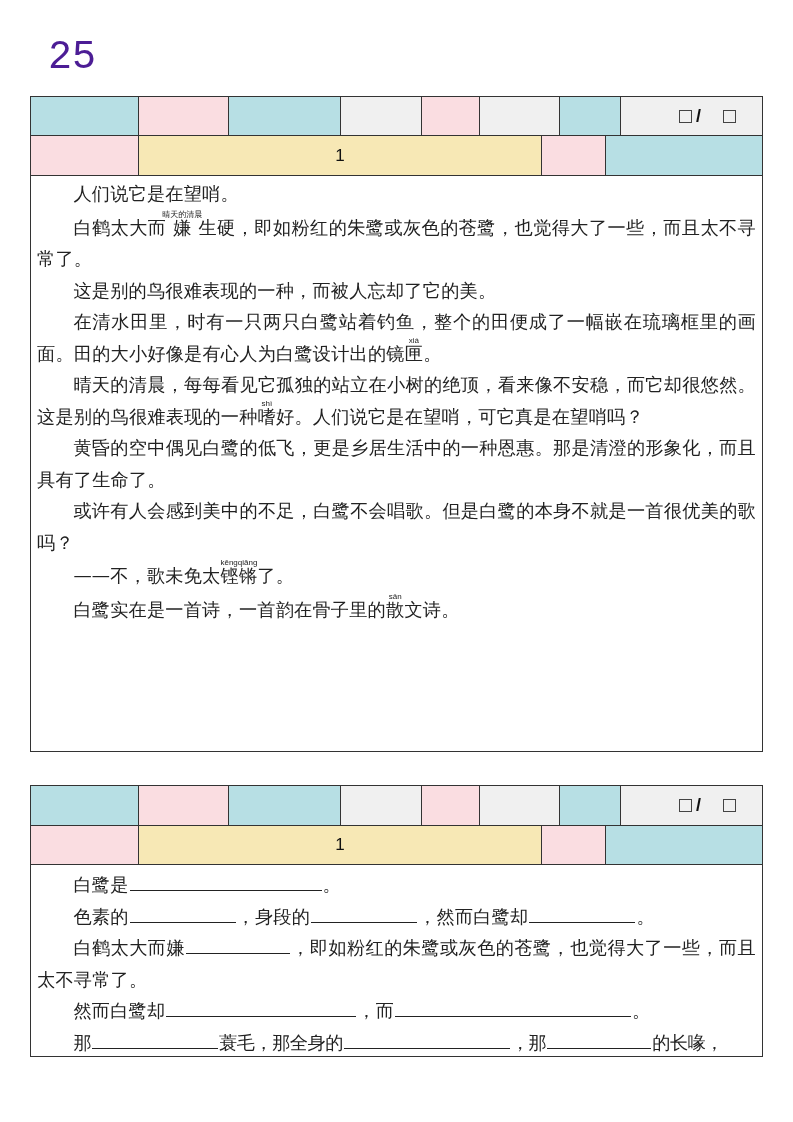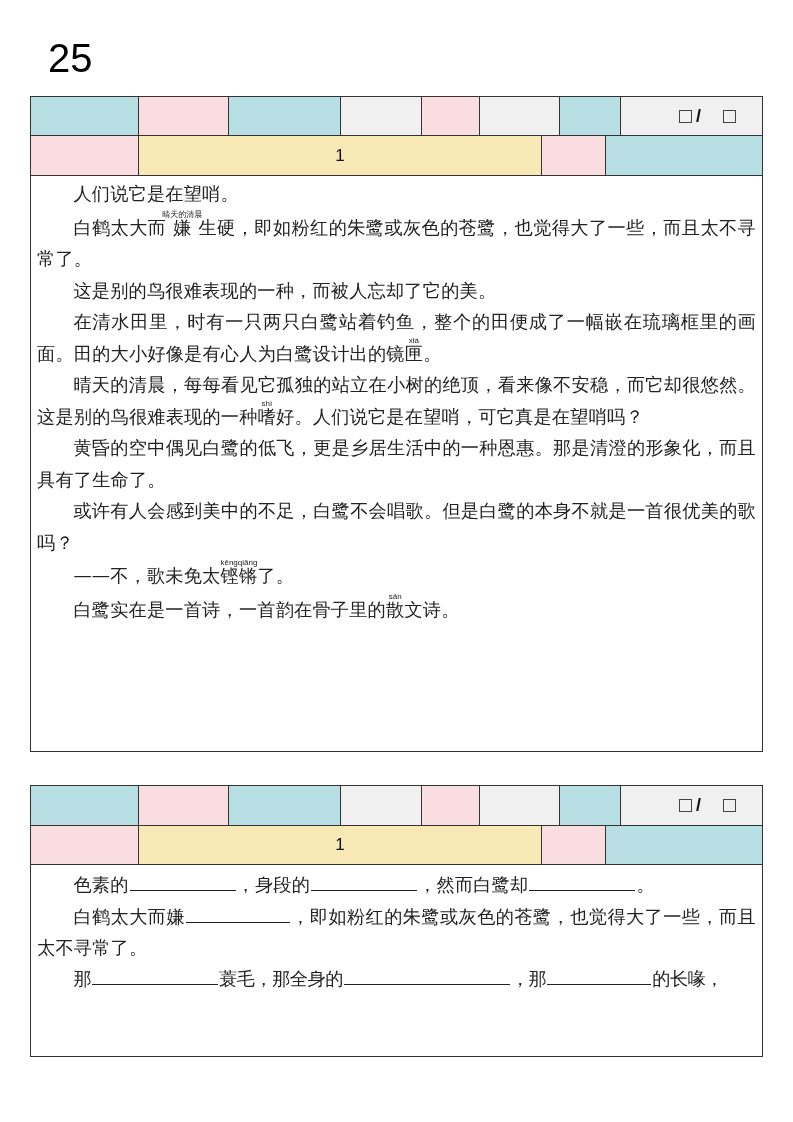--- a/index.html
+++ b/index.html
@@ -3,22 +3,22 @@
   <meta charset="utf-8">
   <style>
     html, body { margin: 0; padding: 0; background: #ffffff; }
     body {
       width: 793px; height: 1122px; position: relative; overflow: hidden;
       font-family: "DejaVu Serif", "Liberation Serif", serif;
       color: #222;
     }
     .page-number {
       position: absolute; left: 48px; top: 38px;
-      font-family: Liberation Sans, sans-serif;
-      font-size: 40px; color: #000000; line-height: 1;
+      font-family: Liberation Mono, monospace;
+      font-size: 40px; color: #4c1d95; line-height: 1;
     }
     .section {
       position: absolute; left: 30px; width: 733px;
       border: 1px solid #333; box-sizing: border-box;
     }
     .hdr-row { position: relative; height: 39px; border-bottom: 1px solid #333; box-sizing: border-box; }
     .cell {
       position: absolute; top: 0; bottom: 0; box-sizing: border-box;
       border-right: 1px solid #333;
       display: flex; align-items: center; justify-content: center;
@@ -104,17 +104,19 @@
       <span class="box"></span>
     </div>
   </div>
   <div class="hdr-row" style="height:39px;">
     <div class="cell c-pink" style="left:0; width:108px;"></div>
     <div class="cell c-yellow" style="left:108px; width:403px;">1</div>
     <div class="cell c-pink" style="left:511px; width:64px;"></div>
     <div class="cell c-blue last" style="left:575px; right:0;"></div>
   </div>
   <div class="body" style="padding-top:4px;">
+    <p class="para"><span>白鹭是</span><span class="blank" style="width:192px;"></span><span>。</span></p>
     <p class="para"><span>色素的</span><span class="blank" style="width:106px;"></span><span>，身段的</span><span class="blank" style="width:106px;"></span><span>，然而白鹭却</span><span class="blank" style="width:106px;"></span><span>。</span></p>
     <p class="para"><span>白鹤太大而嫌</span><span class="blank" style="width:104px;"></span><span>，即如粉红的朱鹭或灰色的苍鹭，也觉得大了一些，而且太不寻常了。</span></p>
-    <p class="para" style="letter-spacing:-0.5px;font-family:Liberation Serif, serif;"><span>那</span><span class="blank" style="width:126px;"></span><span>蓑毛，那全身的</span><span class="blank" style="width:166px;"></span><span>，那</span><span class="blank" style="width:104px;"></span><span>的长喙，</span></p>
+    <p class="para"><span>然而白鹭却</span><span class="blank" style="width:190px;"></span><span>，而</span><span class="blank" style="width:236px;"></span><span>。</span></p>
+    <p class="para" style="letter-spacing:-0.5px;"><span>那</span><span class="blank" style="width:126px;"></span><span>蓑毛，那全身的</span><span class="blank" style="width:166px;"></span><span>，那</span><span class="blank" style="width:104px;"></span><span>的长喙，</span></p>
   </div>
 </div>
 
 </body></html>

